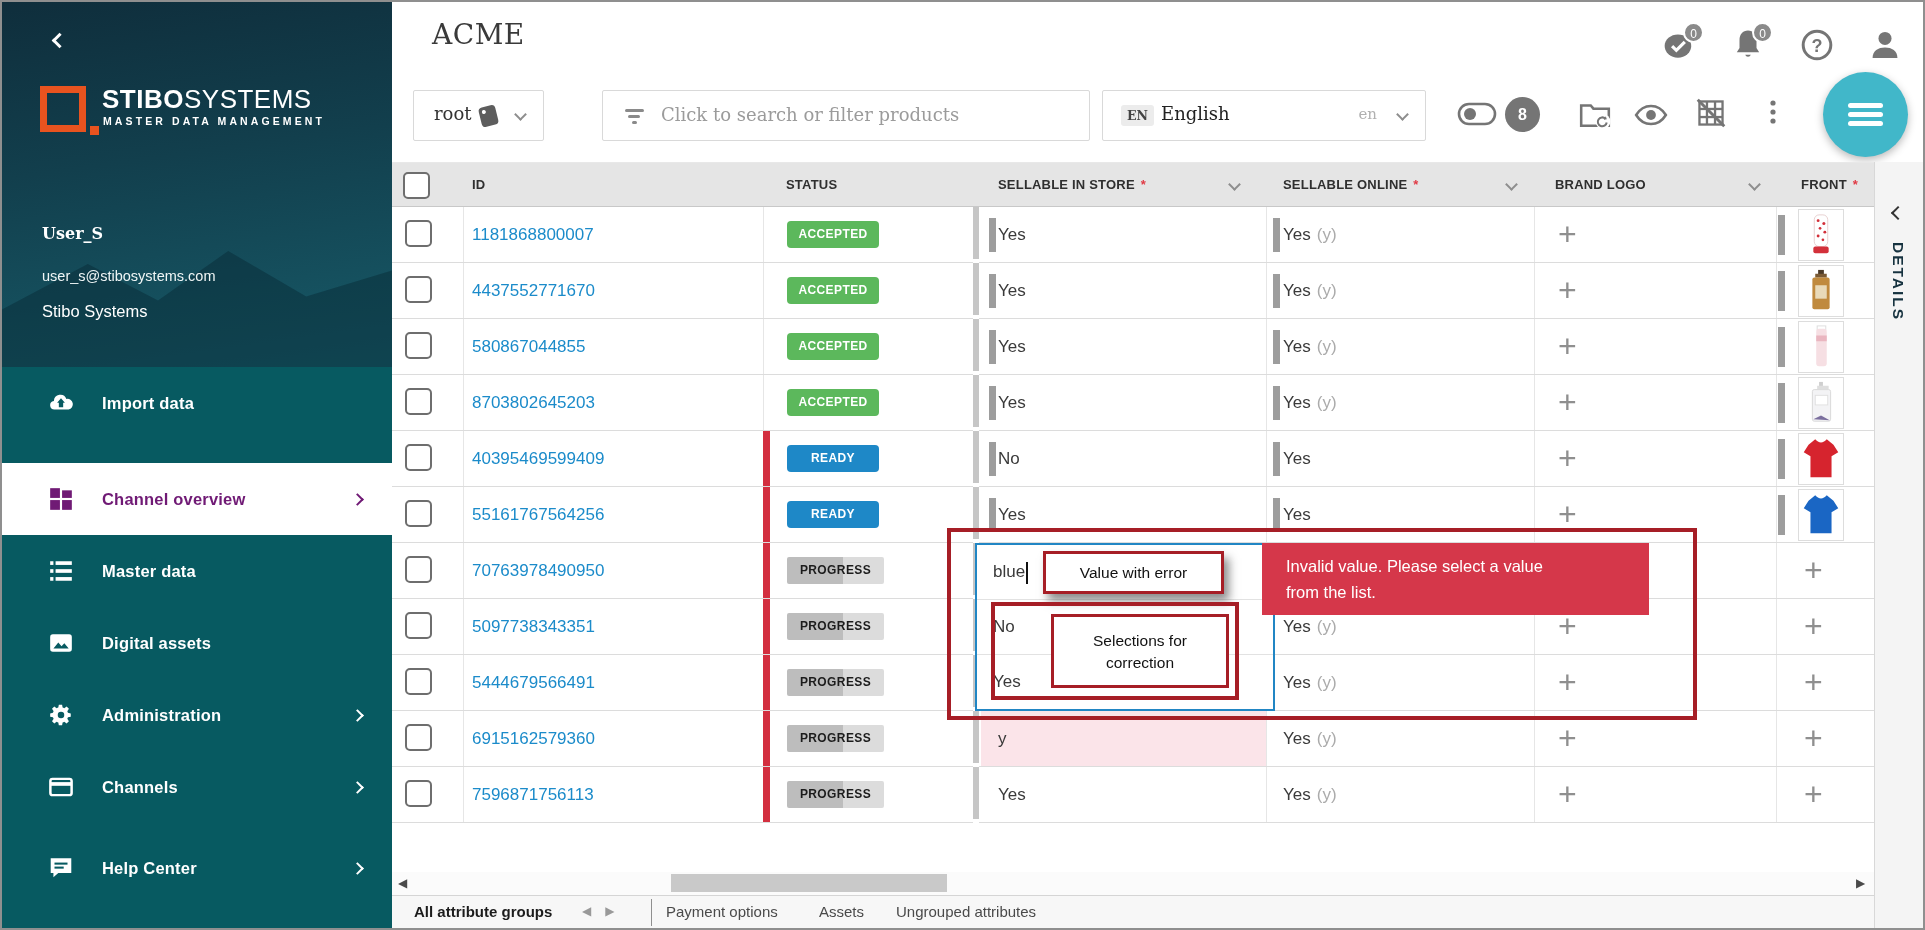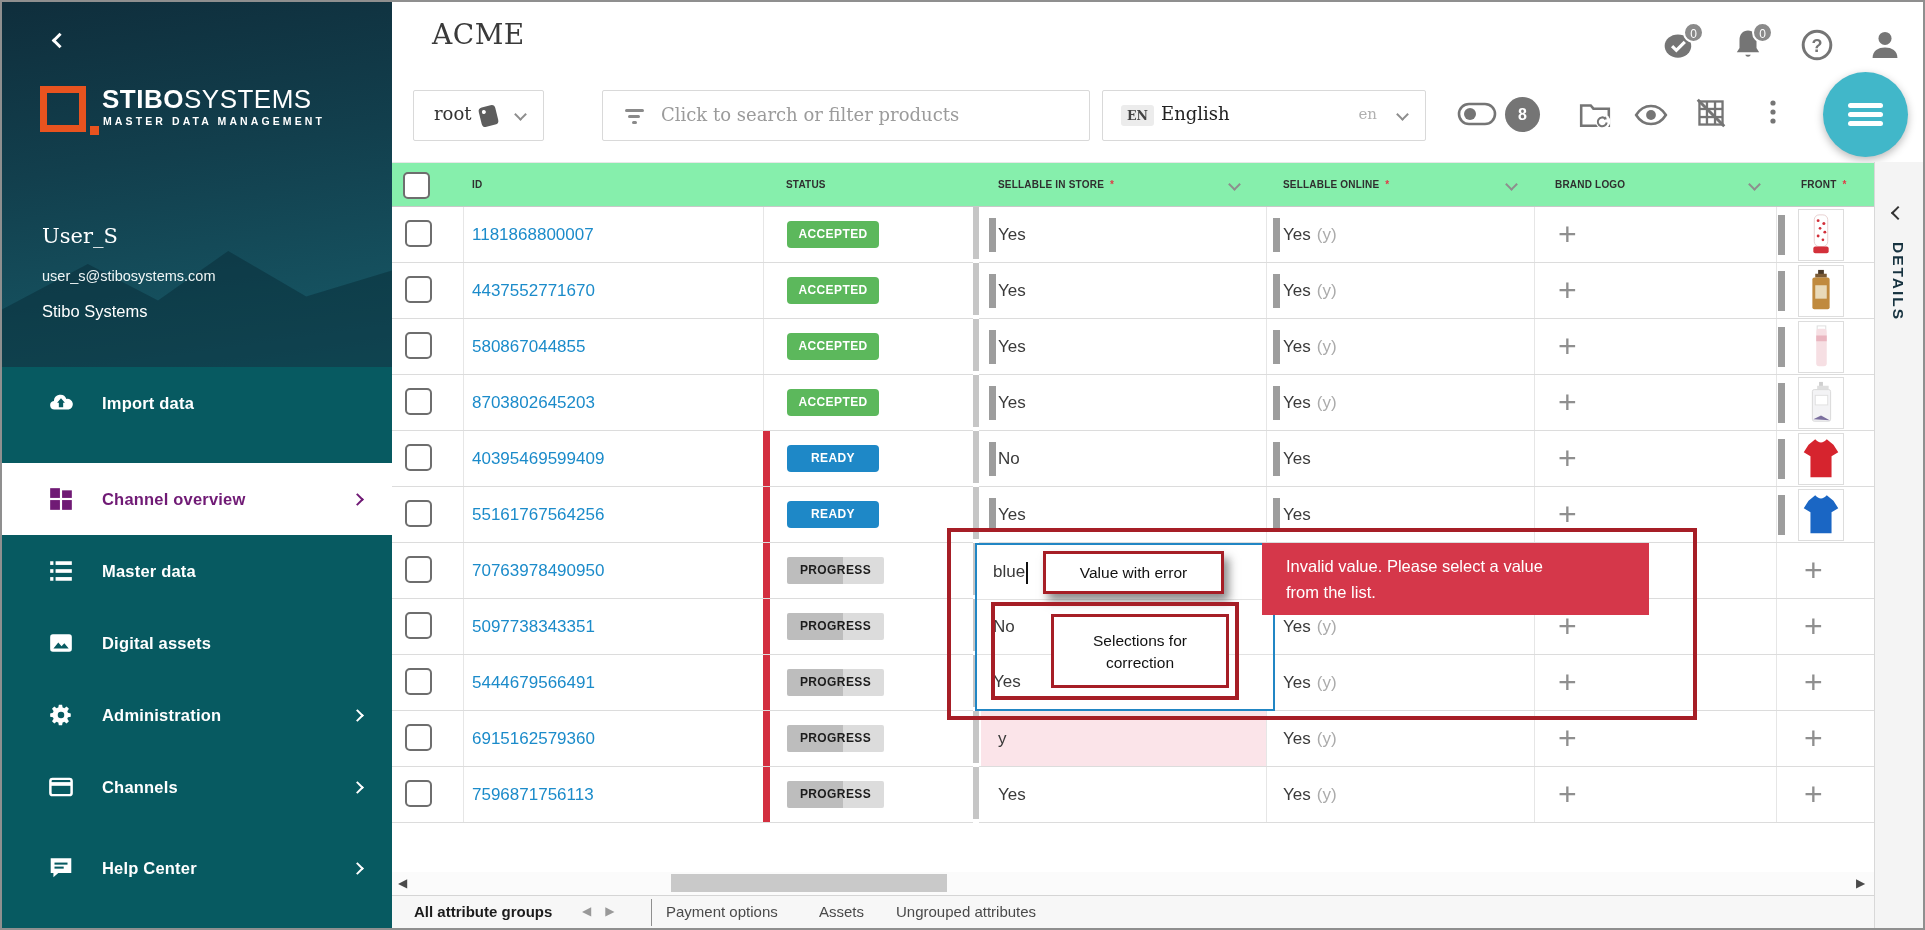--- a/index.html
+++ b/index.html
@@ -21,21 +21,21 @@
     background:rgba(6,40,50,.45);clip-path:polygon(0 55%,22% 20%,40% 48%,58% 10%,78% 45%,100% 25%,100% 100%,0 100%);}
   .sb-back{position:absolute;left:52px;top:30px;width:16px;height:16px;cursor:pointer;}
   .sb-back .chev{width:11px;height:11px;border-width:3px;border-color:#fff;}
   .sb-logo{position:absolute;left:38px;top:82px;width:330px;}
   .logo-square{position:absolute;left:0;top:2px;width:46px;height:46px;border:7px solid #e8531f;}
   .logo-dot{position:absolute;left:50px;top:42px;width:9px;height:9px;background:#e8531f;}
   .logo-text{position:absolute;left:62px;top:0;color:#fff;font-size:26px;letter-spacing:.5px;white-space:nowrap;}
   .logo-text b{font-weight:800;}
   .logo-text span{font-weight:300;}
   .logo-tag{position:absolute;left:63px;top:31px;color:#fff;font-size:10.5px;letter-spacing:3.1px;font-weight:600;white-space:nowrap;}
-  .sb-user{position:absolute;left:40px;top:222px;color:#fff;font-size:21px;font-weight:normal;}
+  .sb-user{position:absolute;left:40px;top:222px;color:#fff;font-size:16px;font-weight:bold;}
   .sb-email{position:absolute;left:40px;top:266px;color:#f0f6f6;font-size:14.5px;}
   .sb-org{position:absolute;left:40px;top:300px;color:#fff;font-size:16.5px;}
   .sb-nav{position:absolute;left:0;top:365px;width:390px;height:565px;background:#075a61;}
   .nav-item{position:relative;height:72px;display:flex;align-items:center;color:#fff;cursor:pointer;}
   .nav-item.sel{background:#fff;color:#701a75;margin-top:24px;}
   .nav-item.gap{margin-top:9px;}
   .nav-ic{position:absolute;left:46px;width:26px;height:26px;}
   .nav-ic svg{width:26px;height:26px;display:block;}
   .nav-lb{position:absolute;left:100px;font-size:16.5px;font-weight:600;letter-spacing:.2px;}
   .nav-ch{position:absolute;right:30px;}
@@ -70,22 +70,22 @@
   .tb-ic{position:absolute;top:96px;width:34px;height:32px;cursor:pointer;}
   .tb-ic svg{width:100%;height:100%;display:block;}
   .count-badge{position:absolute;left:1503px;top:95px;width:35px;height:35px;border-radius:50%;background:#757575;
     color:#fff;font-size:16px;font-weight:bold;text-align:center;line-height:35px;cursor:pointer;}
   .fab{position:absolute;left:1821px;top:70px;width:85px;height:85px;border-radius:50%;background:#41b7c9;
     box-shadow:0 3px 8px rgba(0,0,0,.28);cursor:pointer;}
   .fab i{position:absolute;left:25px;width:35px;height:4.5px;border-radius:3px;background:#fff;}
   .fab i:nth-child(1){top:31px;}.fab i:nth-child(2){top:40px;}.fab i:nth-child(3){top:49px;}
 
   
-  .ghead{position:absolute;left:390px;top:160px;width:1482px;height:45px;background:#86efac;
-    border-bottom:1px solid #c8c8c8;border-top:1px solid #e8e8e8;font-size:10px;font-weight:600;color:#2f2f2f;}
+  .ghead{position:absolute;left:390px;top:160px;width:1482px;height:45px;background:#e5e5e5;
+    border-bottom:1px solid #c8c8c8;border-top:1px solid #e8e8e8;font-size:13px;font-weight:600;color:#2f2f2f;}
   .ghead .hlb{position:absolute;top:0;line-height:44px;letter-spacing:.2px;cursor:pointer;}
   .req{color:#e03a45;margin-left:6px;}
   .h-chev{position:absolute;top:17px;cursor:pointer;}
   .cb{width:27px;height:27px;border:2.5px solid #6e6e6e;border-radius:5px;background:#fff;cursor:pointer;}
   .ghead .cb{position:absolute;left:11px;top:9px;}
   .gbody{position:absolute;left:390px;top:205px;width:1482px;height:616px;}
   .t-row{position:relative;height:56px;background:#fff;border-bottom:1px solid #dcdcdc;}
   .t-row .vl{position:absolute;top:0;bottom:0;width:1px;background:#e6e6e6;}
   .t-row .cb{position:absolute;left:13px;top:13px;}
   .idlink{position:absolute;left:80px;top:0;line-height:55px;font-size:17px;color:#1b8bca;cursor:pointer;}

